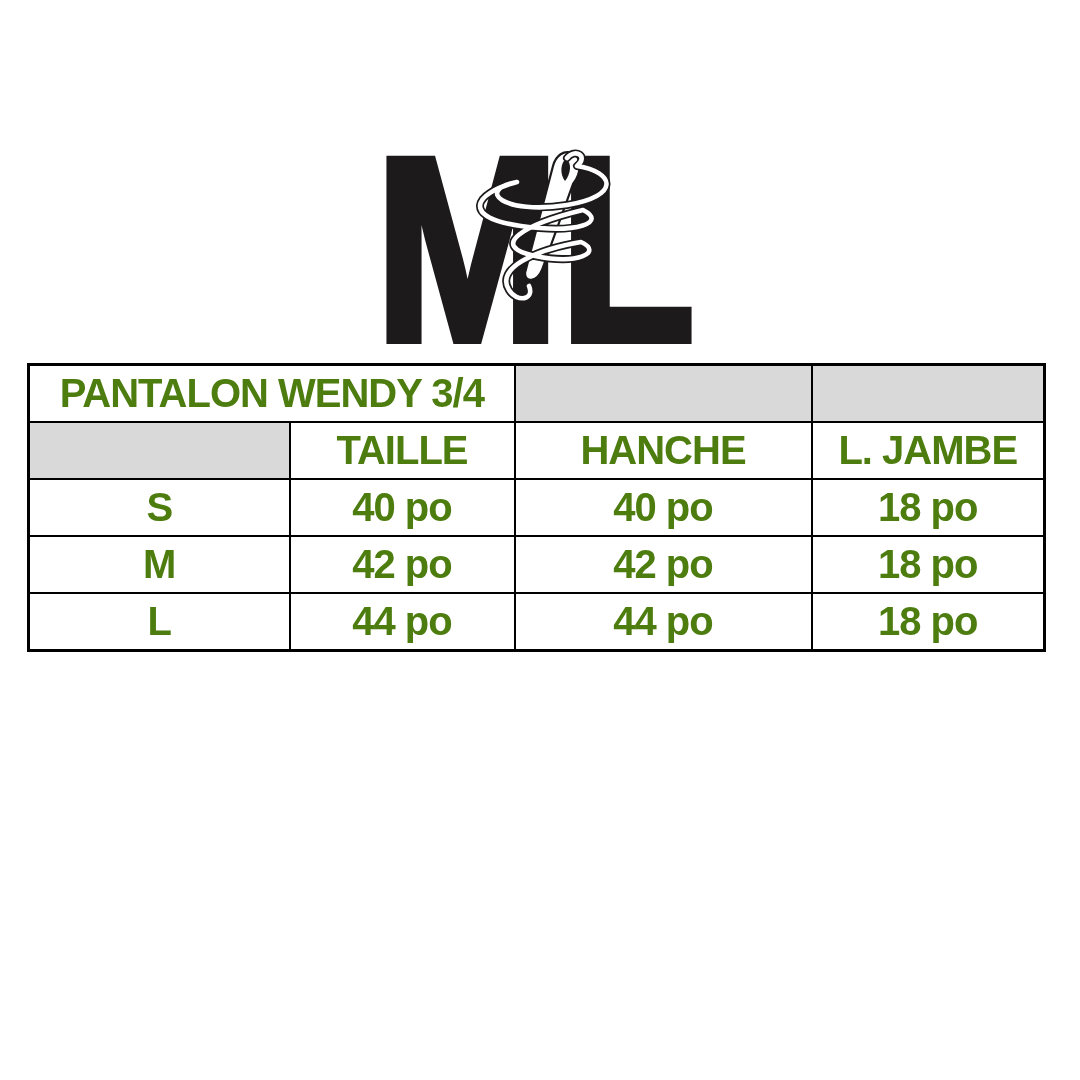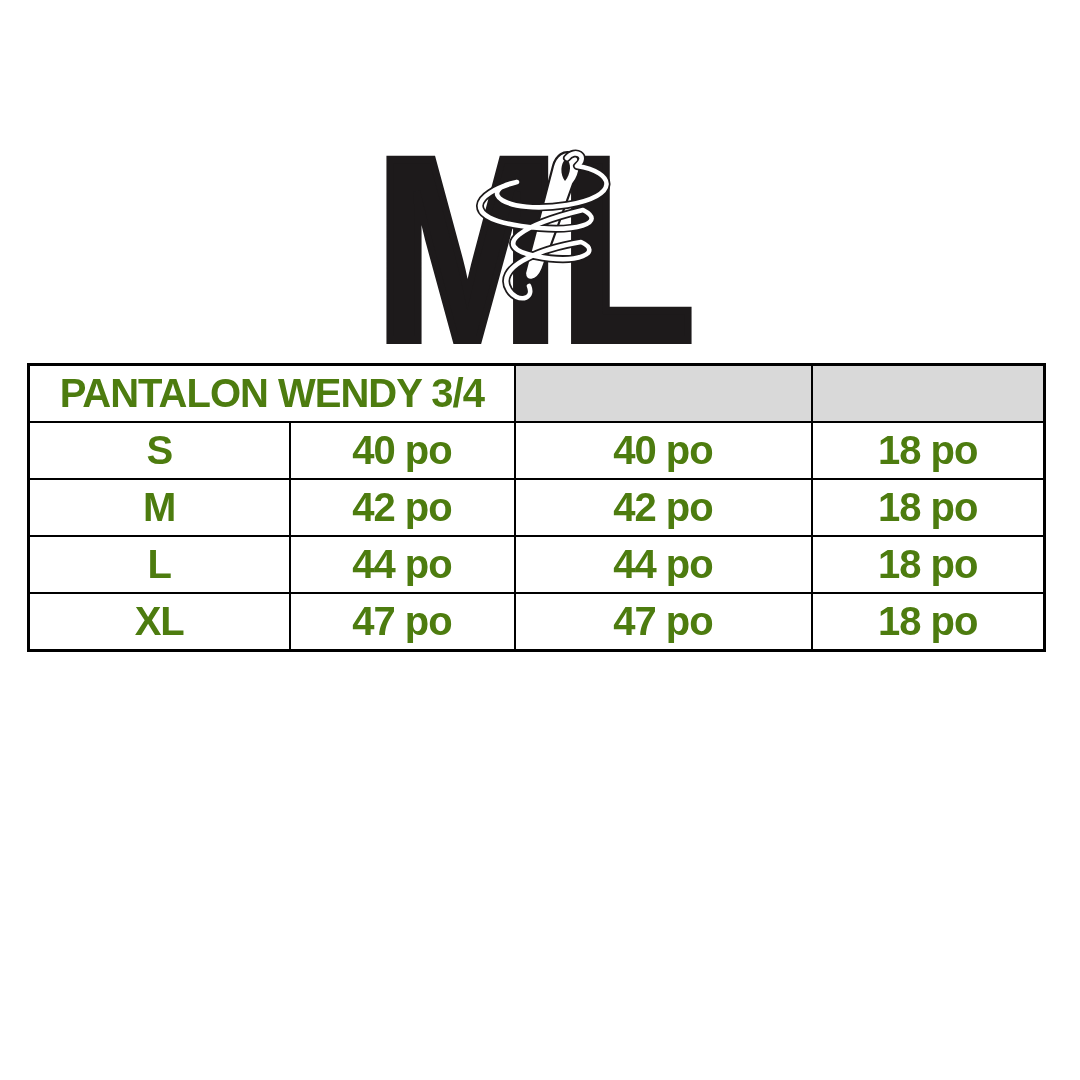--- a/index.html
+++ b/index.html
@@ -83,42 +83,42 @@
         <col style="width:233px">
       </colgroup>
       <tbody>
 
         <tr>
           <td colspan="2" class="title-cell">PANTALON WENDY 3/4</td>
           <td class="gray"></td>
           <td class="gray"></td>
         </tr>
 
+        <tr>
+          <td class="gray"></td>
+          <td>TAILLE</td>
+          <td>HANCHE</td>
+          <td>L. JAMBE</td>
+        </tr>
 
         <tr>
           <td>S</td>
           <td>40 po</td>
           <td>40 po</td>
           <td>18 po</td>
         </tr>
         <tr>
           <td>M</td>
           <td>42 po</td>
           <td>42 po</td>
           <td>18 po</td>
         </tr>
         <tr>
           <td>L</td>
           <td>44 po</td>
           <td>44 po</td>
           <td>18 po</td>
         </tr>
-        <tr>
-          <td>XL</td>
-          <td>47 po</td>
-          <td>47 po</td>
-          <td>18 po</td>
-        </tr>
       </tbody>
     </table>
   </div>
 
 </div>
 
 </body></html>

